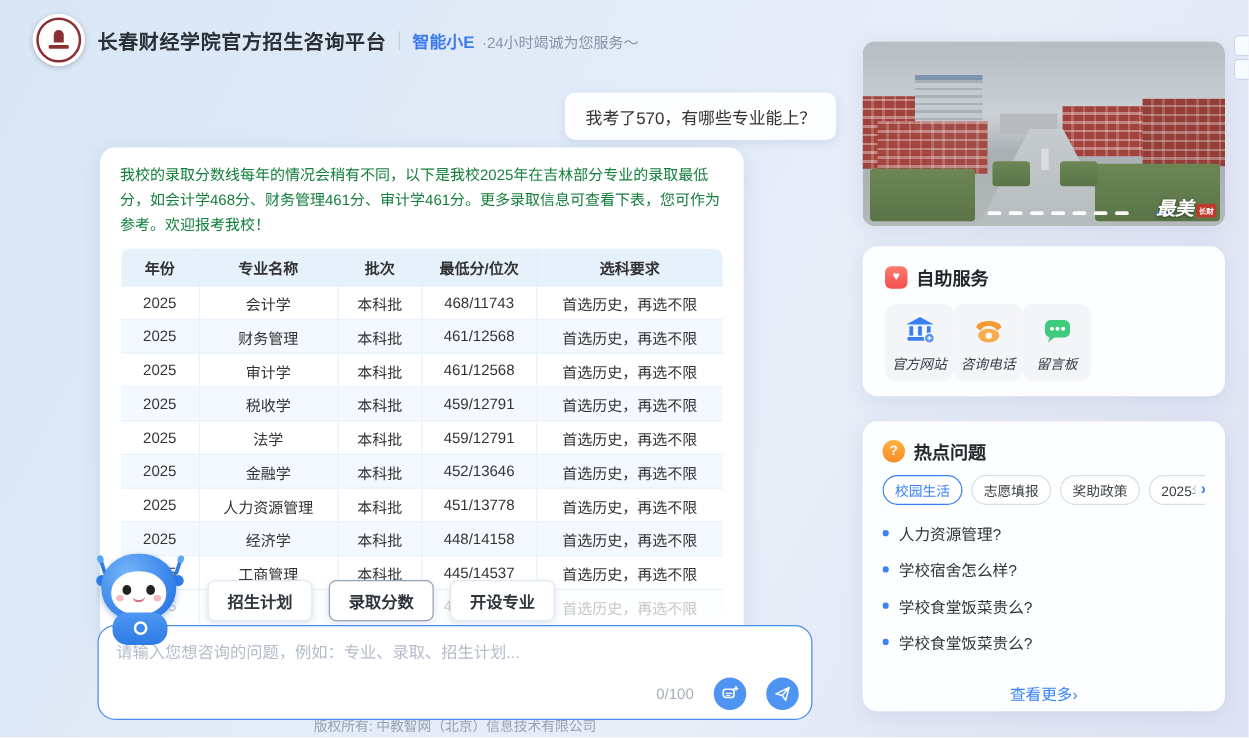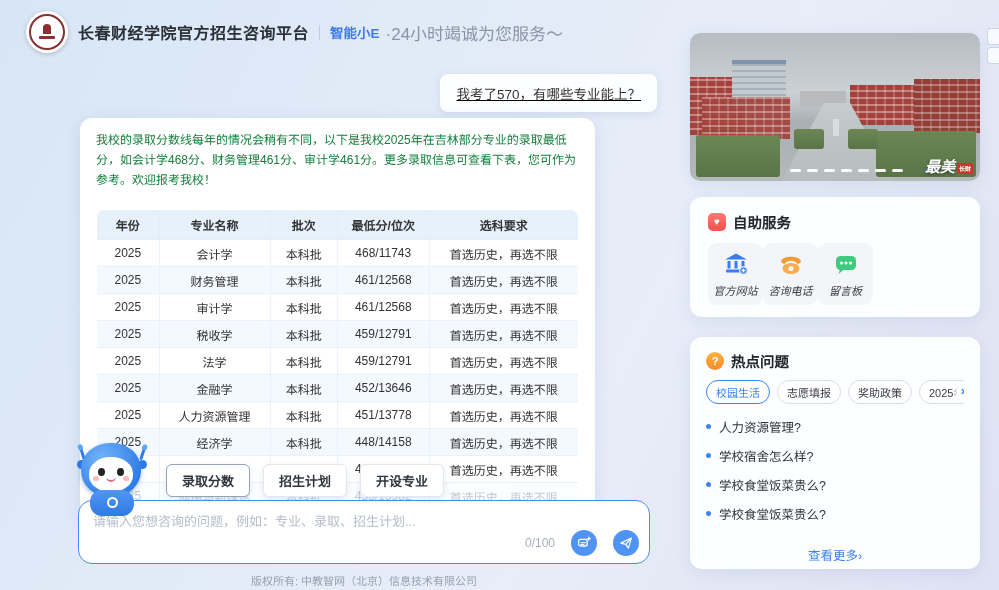--- a/index.html
+++ b/index.html
@@ -12,31 +12,31 @@
   .header { position:absolute; top:10px; left:26px; height:44px; display:flex; align-items:center; gap:10px; }
   .logo { width:42px; height:42px; border-radius:50%; background:#fff; box-shadow:0 1px 4px rgba(90,60,60,.3);
     display:flex; align-items:center; justify-content:center; }
   .logo-ring { width:36px; height:36px; border-radius:50%; border:2.5px solid #8a3033; display:flex; align-items:center; justify-content:center; }
   .logo-emblem { width:16px; height:16px; position:relative; }
   .logo-emblem::before { content:""; position:absolute; left:4px; top:0; width:8px; height:10px; background:#8a3033; border-radius:4px 4px 0 0; }
   .logo-emblem::after { content:""; position:absolute; left:0; bottom:1px; width:16px; height:3px; background:#8a3033; border-radius:1px; }
   .app-title { font-size:16px; font-weight:bold; color:#2b2f36; letter-spacing:.5px; }
   .h-divider { width:1px; height:15px; background:#c3cedd; }
   .bot-name { font-size:13.5px; font-weight:bold; color:#3f7bed; }
-  .tagline { font-size:17px; color:#8a94a6; margin-left:-4px; }
-
-  
-  .user-row { position:absolute; top:74px; left:80px; width:577px; display:flex; justify-content:flex-end;text-decoration:underline; }
+  .tagline { font-size:12px; color:#8a94a6; margin-left:-4px; }
+
+  
+  .user-row { position:absolute; top:74px; left:92px; width:577px; display:flex; justify-content:flex-end; }
   .user-bubble { background:#fdfeff; border-radius:8px; padding:9px 16px; font-size:13.5px; color:#333;
     box-shadow:0 2px 8px rgba(110,140,185,.18); }
 
   .bot-card { position:absolute; top:118px; left:80px; width:515px; background:#fff; border-radius:12px;
     padding:12px 16px 14px; box-shadow:0 4px 16px rgba(110,140,185,.20); }
   .bot-text { font-size:12px; line-height:1.68; color:#15803d; }
-  .score-table { width:100%; border-collapse:collapse; margin-top:19px; font-size:12px; color:#333;
+  .score-table { width:100%; border-collapse:collapse; margin-top:8px; font-size:12px; color:#333;
     border:1px solid #e2edfa; border-radius:8px; overflow:hidden; }
   .score-table th { background:#e7f1fc; font-weight:bold; padding:6px 2px; text-align:center; border:1px solid #e2edfa; }
   .score-table td { padding:4.5px 2px; text-align:center; border:1px solid #e9f1fb; }
   .score-table tbody tr:nth-child(even) td { background:#f3f9ff; }
   .score-table tr.faded td { opacity:.28; }
 
   .quick-actions { position:absolute; top:464px; left:166px; display:flex; gap:13px; z-index:4; }
   .qa-btn { background:#fff; border:1px solid #e2e8f0; border-radius:6px; padding:6px 15px;
     font-size:13px; font-weight:bold; color:#2f353d; box-shadow:0 2px 6px rgba(110,140,185,.18); cursor:pointer; }
   .qa-btn.qa-active { border-color:#97a2b2; }
@@ -55,21 +55,21 @@
   .m-eye.l { left:9px; } .m-eye.r { right:9px; }
   .m-cheek { position:absolute; top:19px; width:6px; height:5px; border-radius:50%; background:#f7b9c2; }
   .m-cheek.l { left:4px; } .m-cheek.r { right:4px; }
   .m-mouth { position:absolute; left:17px; top:19px; width:10px; height:6px; border:2px solid #d8717e;
     border-top:none; border-left:none; border-right:none; border-radius:0 0 10px 10px; }
   .m-body { position:absolute; left:22px; top:56px; width:44px; height:26px; border-radius:12px;
     background:linear-gradient(#4f97f2,#2e7ae6); }
   .m-badge { position:absolute; left:17px; top:7px; width:11px; height:11px; border-radius:50%; border:2px solid #fff; }
 
   
-  .composer { position:absolute; top:500px; left:78px; width:572px; height:64px; background:#fff;
+  .composer { position:absolute; top:500px; left:78px; width:572px; height:76px; background:#fff;
     border:1.6px solid #4a8df0; border-radius:14px; z-index:3; }
   .composer textarea { position:absolute; left:0; top:0; width:440px; height:44px; border:none; outline:none;
     resize:none; background:transparent; font-family:inherit; font-size:13px; color:#333; padding:10px 14px; }
   .composer textarea::placeholder { color:#b4bdca; }
   .composer-bottom { position:absolute; right:10px; bottom:7px; display:flex; align-items:center; gap:16px; }
   .char-counter { font-size:12px; color:#a6aeba; }
   .round-btn { width:26px; height:26px; border-radius:50%; background:#4f94f2; border:none; display:flex;
     align-items:center; justify-content:center; cursor:pointer; }
 
   .footer { position:absolute; top:572px; left:78px; width:572px; text-align:center; font-size:11px; color:#98a1b0; }
@@ -246,22 +246,22 @@
             <td>网络与新媒体</td>
             <td>本科批</td>
             <td>433/15982</td>
             <td>首选历史，再选不限</td>
           </tr>
         </tbody>
     </table>
   </div>
 
   <div class="quick-actions">
+      <button class="qa-btn">招生计划</button>
       <button class="qa-btn qa-active">录取分数</button>
-      <button class="qa-btn">招生计划</button>
       <button class="qa-btn">开设专业</button>
     </div>
 
   <div class="mascot">
     <div class="m-ant l"></div>
       <div class="m-ant r"></div>
     <div class="m-ear l"></div>
       <div class="m-ear r"></div>
     <div class="m-head">
       <div class="m-face">

